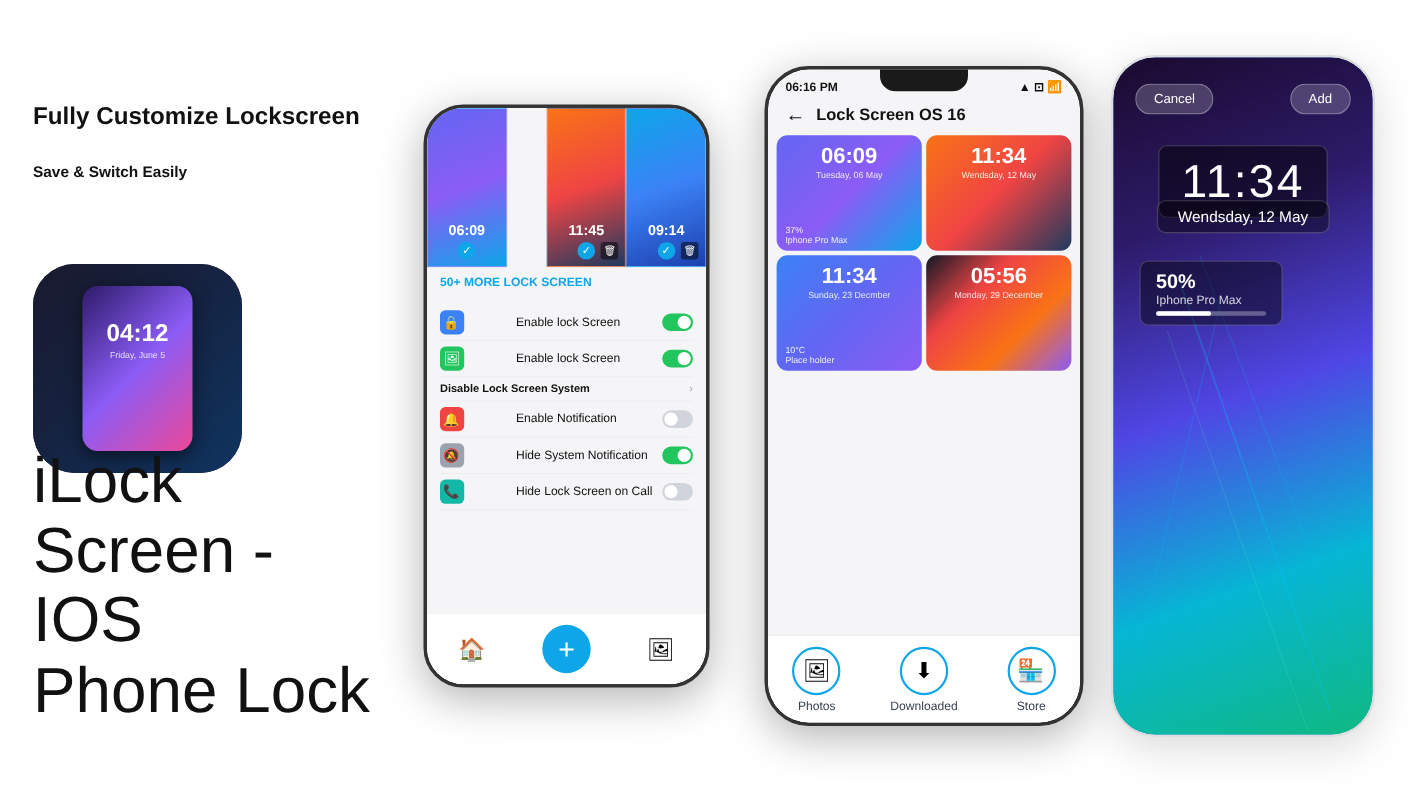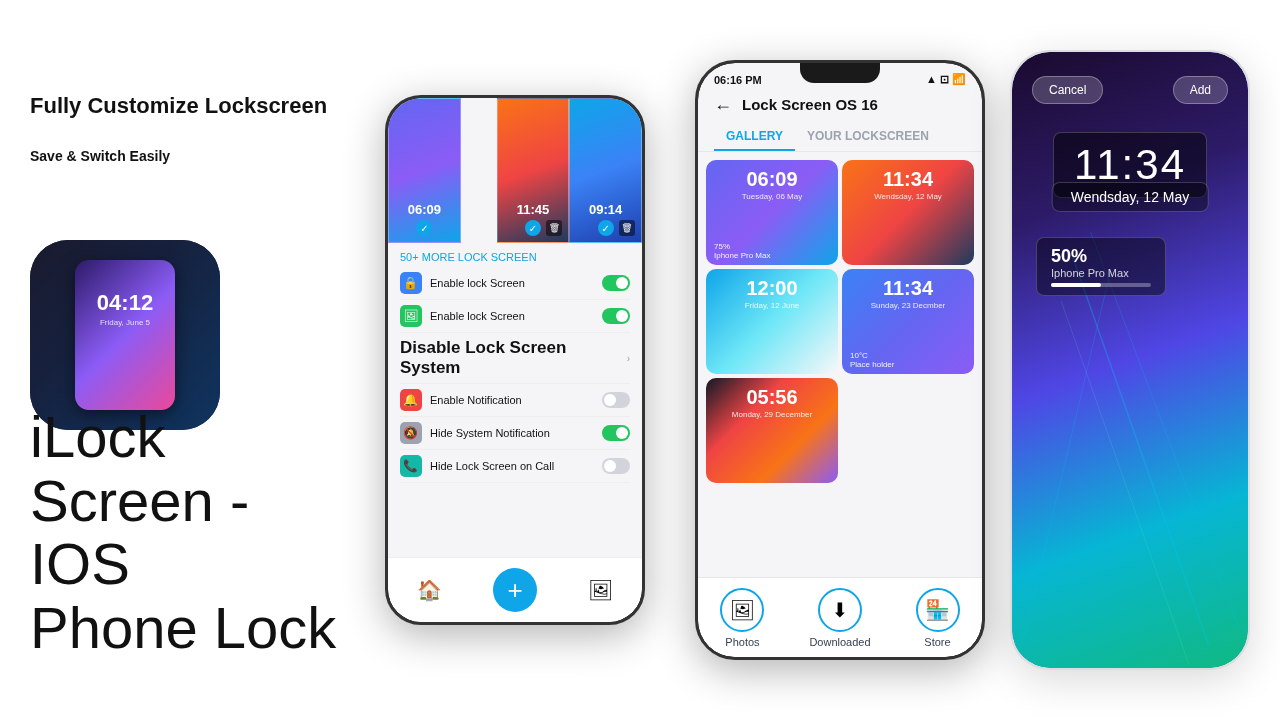--- a/index.html
+++ b/index.html
@@ -198,22 +198,22 @@
     }
 
     
     .settings-section {
       padding: 8px 12px;
     }
 
     .more-link {
       color: #0ea5e9;
       font-size: 11px;
-      font-weight: 400;
-      margin-bottom: 4px;
+      font-weight: 700;
+      margin-bottom: 14px;
     }
 
     .setting-item {
       display: flex;
       align-items: center;
       padding: 5px 0;
       border-bottom: 1px solid #eee;
     }
 
     .setting-icon {
@@ -231,25 +231,26 @@
     .icon-blue { background: #3b82f6; color: white; }
     .icon-green { background: #22c55e; color: white; }
     .icon-red { background: #ef4444; color: white; }
     .icon-gray { background: #9ca3af; color: white; }
     .icon-teal { background: #14b8a6; color: white; }
 
     .setting-label {
       flex: 1;
       font-size: 11px;
       color: #111;
+      margin-left: 39px;
     }
 
     .setting-label-bold {
       flex: 1;
-      font-size: 17px;
+      font-size: 10px;
       color: #111;
       font-weight: 600;
     }
 
     .toggle {
       width: 28px;
       height: 16px;
       border-radius: 8px;
       position: relative;
       flex-shrink: 0;
@@ -749,43 +750,35 @@
       <div class="status-bar">
         <span>06:16 PM</span>
         <span>▲ ⊡ 📶</span>
       </div>
 
       <div class="nav-header">
         <span class="back-arrow">←</span>
         <span class="nav-title">Lock Screen OS 16</span>
       </div>
 
-      <div class="tabs-row">
-        <div class="tab tab-active">GALLERY</div>
-        <div class="tab">YOUR LOCKSCREEN</div>
-      </div>
 
       <div class="wallpaper-grid">
 
         <div class="grid-item gp1">
           <div class="grid-time">06:09</div>
           <div class="grid-date">Tuesday, 06 May</div>
-          <div class="grid-battery">75%</div>
+          <div class="grid-battery">37%</div>
           <div class="grid-model">Iphone Pro Max</div>
         </div>
 
         <div class="grid-item gp2">
           <div class="grid-time">11:34</div>
           <div class="grid-date">Wendsday, 12 May</div>
         </div>
 
-        <div class="grid-item gp3">
-          <div class="grid-time">12:00</div>
-          <div class="grid-date">Friday, 12 June</div>
-        </div>
 
         <div class="grid-item gp4">
           <div class="grid-time">11:34</div>
           <div class="grid-date">Sunday, 23 Decmber</div>
           <div class="grid-battery">10°C</div>
           <div class="grid-model">Place holder</div>
         </div>
 
 
         <div class="grid-item gp6">

